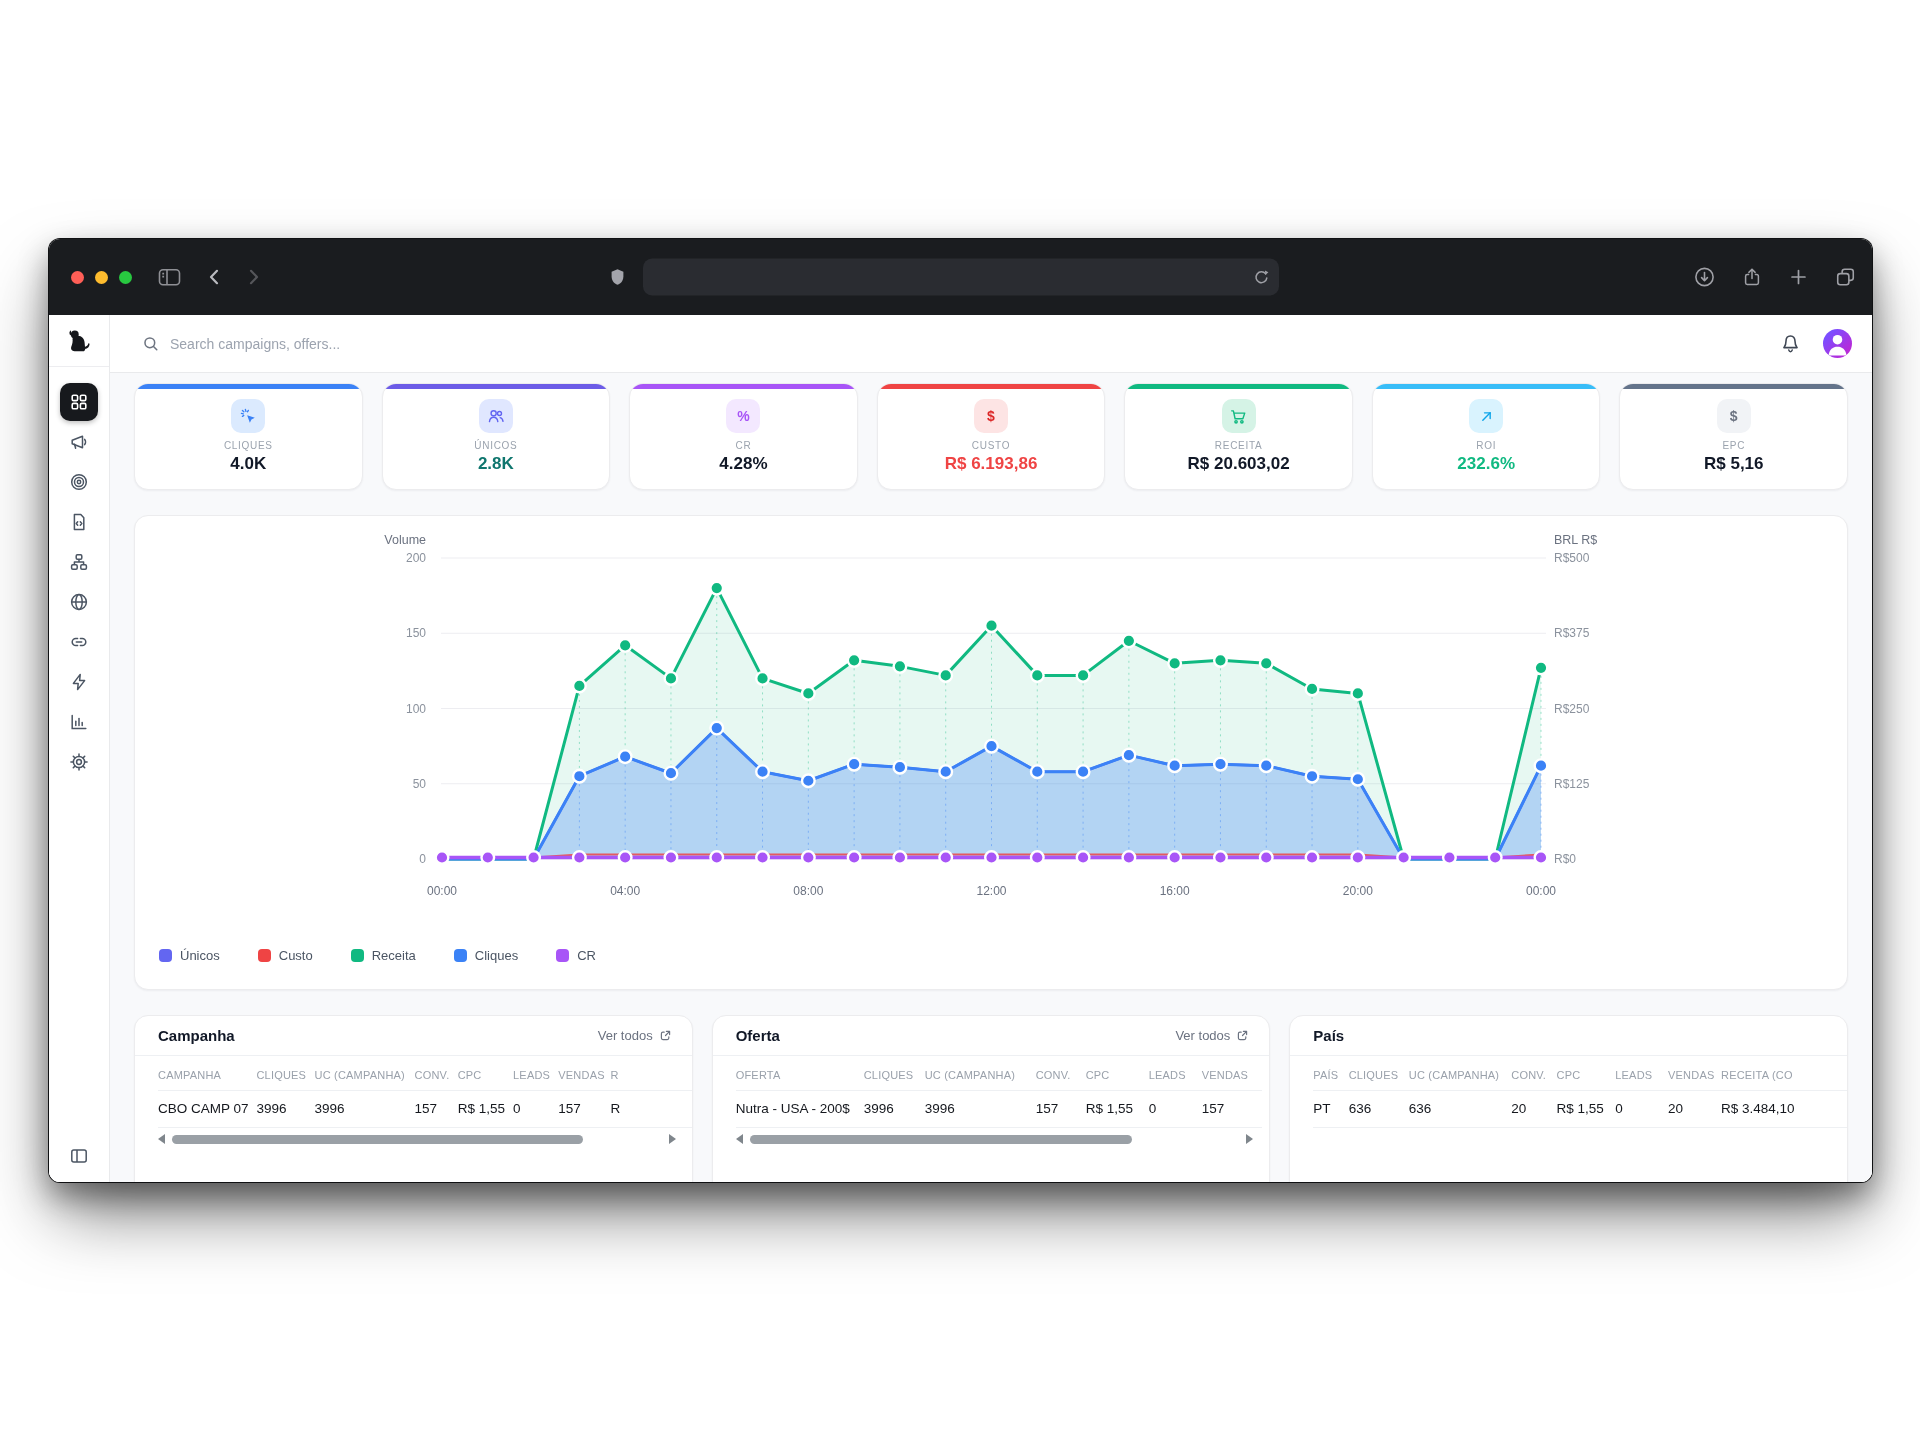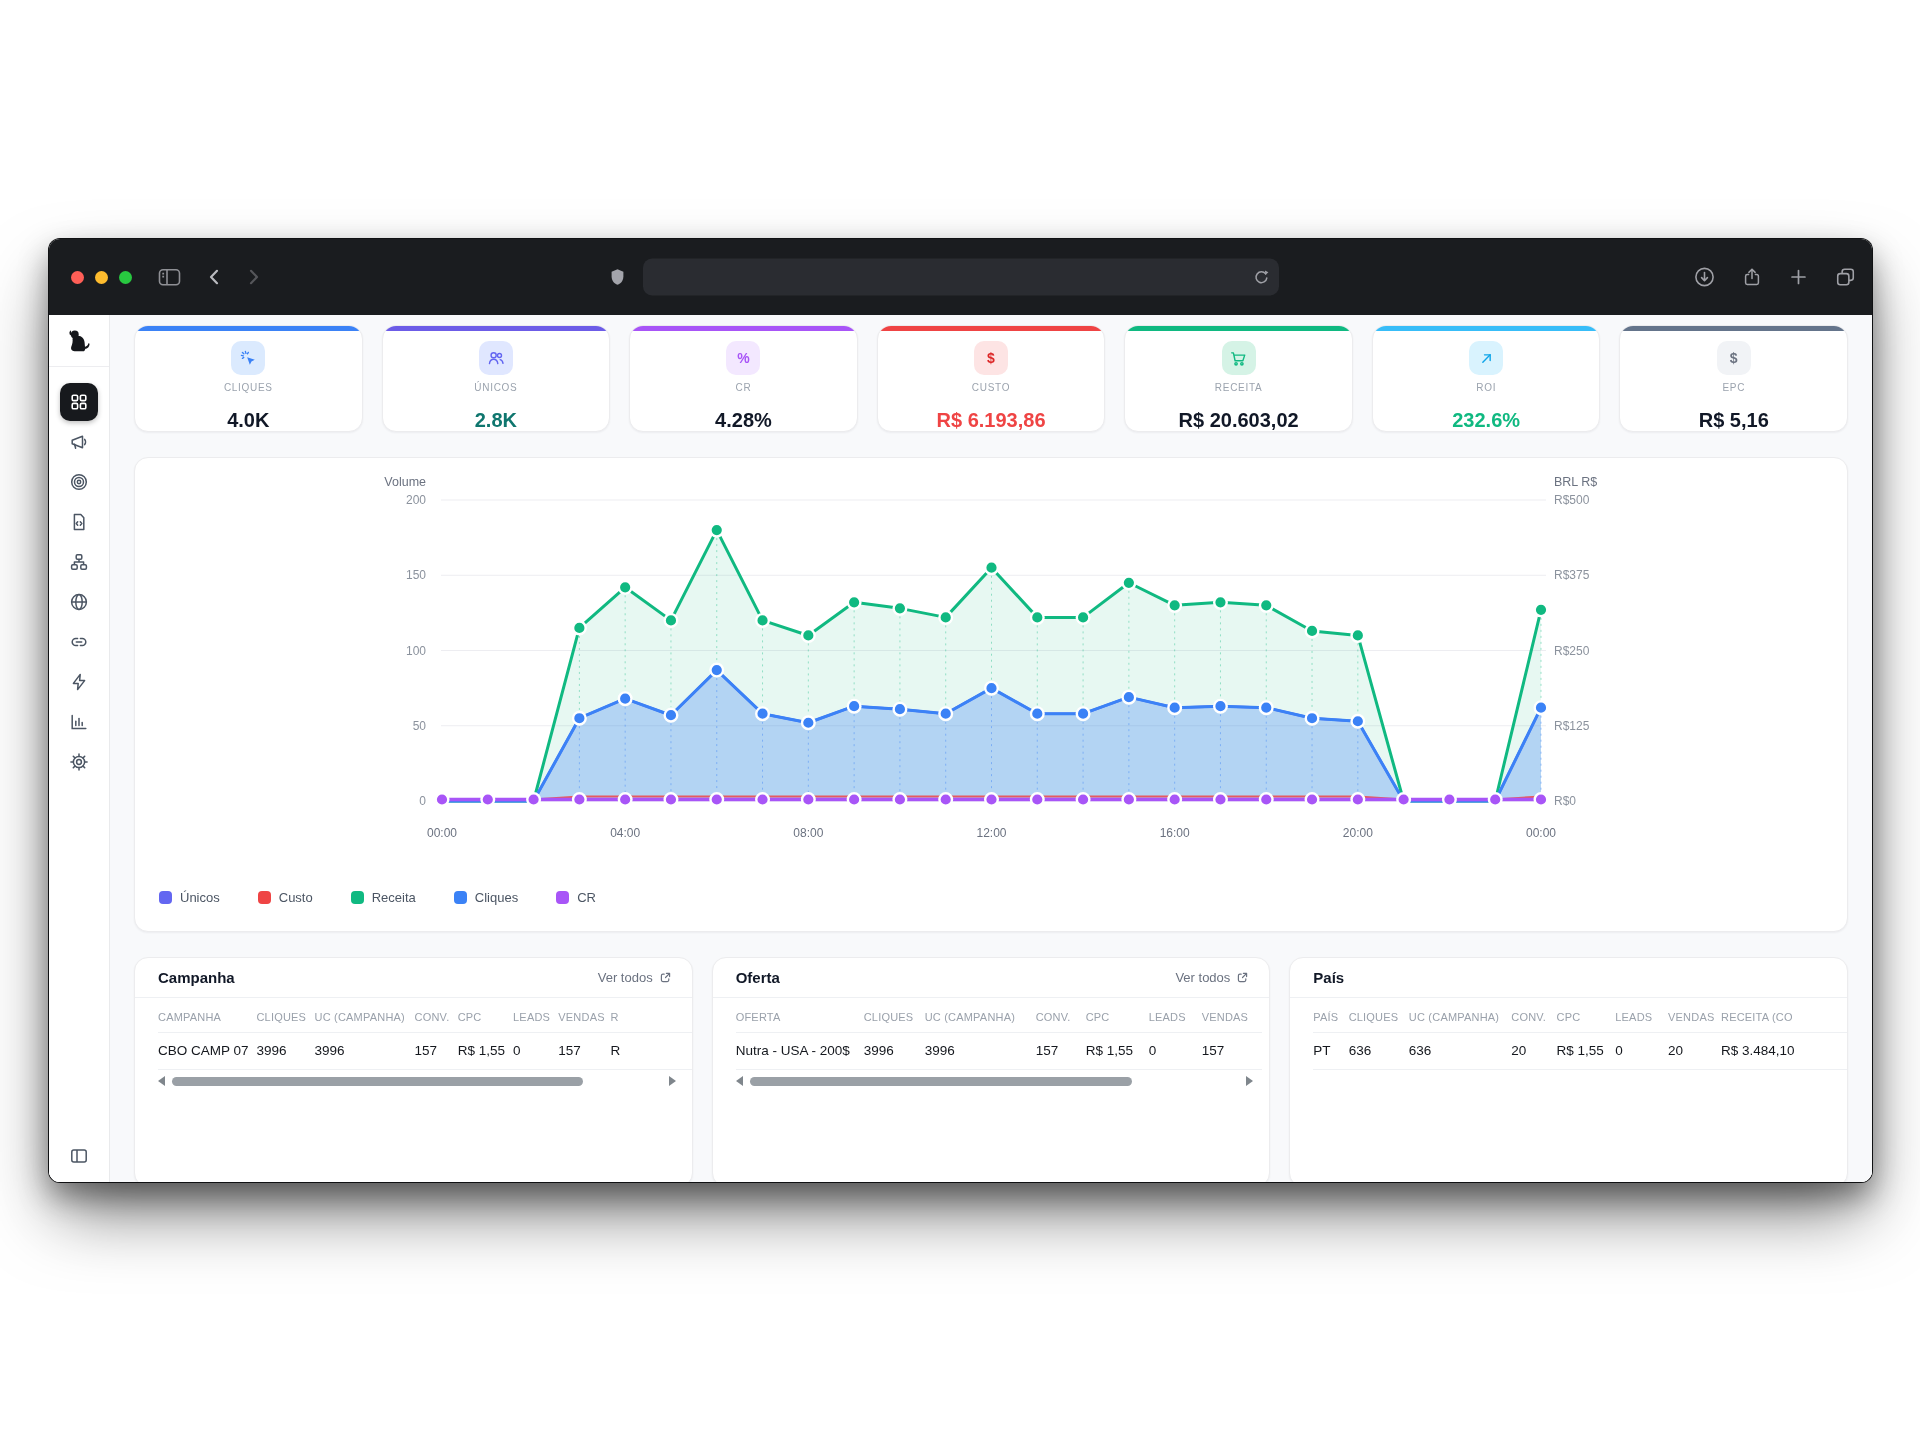--- a/index.html
+++ b/index.html
@@ -38,21 +38,21 @@
   .avatar { width:29px; height:29px; border-radius:50%; background:linear-gradient(135deg,#7c4dff 20%,#c026d3 90%); display:flex; align-items:flex-end; justify-content:center; overflow:hidden; cursor:pointer; }
   .content { flex:1; background:#f8f9fb; padding:10px 24px 0; overflow:hidden; }
   
   .kpi-row { display:flex; gap:19px; }
   .kpi { flex:1; height:107px; background:#fff; border:1px solid #ececee; border-radius:14px;
     position:relative; overflow:hidden; box-shadow:0 1px 2px rgba(16,24,40,.05); text-align:center; }
   .kpi-top { position:absolute; left:0; right:0; top:0; height:5px; }
   .chip { width:34px; height:34px; border-radius:10px; margin:15px auto 0; display:flex; align-items:center; justify-content:center; }
   .chip .glyph { font-size:14px; font-weight:700; }
   .kpi-label { margin-top:7px; font-size:10px; letter-spacing:.7px; color:#9ba3ae; }
-  .kpi-value { margin-top:16px; font-size:20px; font-weight:700; color:#111827; }
+  .kpi-value { margin-top:3px; font-size:17px; font-weight:700; color:#111827; }
   
   .chart-card { position:relative; margin-top:25px; height:475px; background:#fff; border:1px solid #ececee; border-radius:14px; box-shadow:0 1px 2px rgba(16,24,40,.05); }
   #chart-svg { position:absolute; left:0; top:15px; width:1712px; height:378px; }
   .legend { position:absolute; left:24px; top:432px; display:flex; gap:38px; align-items:center; }
   .lg-item { display:flex; align-items:center; gap:8px; cursor:pointer; }
   .sw { width:13px; height:13px; border-radius:4px; display:inline-block; }
   .lg-t { font-size:13px; color:#4b5563; }
   
   .tables-row { display:flex; gap:19px; margin-top:25px; align-items:flex-start; }
   .tcard { flex:1; background:#fff; border:1px solid #ececee; border-radius:14px; box-shadow:0 1px 2px rgba(16,24,40,.05); min-width:0; height:230px; overflow:hidden; }
@@ -228,20 +228,45 @@
       </div>
       <div class="side-bottom">
         <svg width="20" height="20" viewBox="0 0 20 20" fill="none" stroke="currentColor" stroke-width="1.5">
           <rect x="2.8" y="4" width="14.4" height="12" rx="2"></rect>
             <path d="M8 4 V16"></path>
         </svg>
       </div>
     </div>
 
     <div class="main">
+      <div class="app-header">
+        <div class="search-wrap">
+          <span>
+            <svg width="18" height="18" viewBox="0 0 20 20" fill="none" stroke="#6d7480" stroke-width="1.7" stroke-linecap="round">
+              <circle cx="8.7" cy="8.7" r="5.4"></circle>
+                <path d="M12.8 12.8 L16.4 16.4"></path>
+            </svg>
+          </span>
+          <input class="search-input" type="text" placeholder="Search campaigns, offers..." style="">
+        </div>
+        <div class="hdr-right">
+          <span>
+            <svg width="21" height="21" viewBox="0 0 20 20" fill="none" stroke="#3f4754" stroke-width="1.5" stroke-linejoin="round" stroke-linecap="round">
+              <path d="M10 2.8 C7.2 2.8 5.7 4.9 5.7 7.8 C5.7 11.8 4.4 12.9 3.7 13.9 H16.3 C15.6 12.9 14.3 11.8 14.3 7.8 C14.3 4.9 12.8 2.8 10 2.8 Z"></path>
+              <path d="M8.4 16.3 C8.7 17.3 9.2 17.8 10 17.8 C10.8 17.8 11.3 17.3 11.6 16.3"></path>
+            </svg>
+          </span>
+          <div class="avatar">
+            <svg width="29" height="29" viewBox="0 0 20 20">
+              <circle cx="10" cy="7.4" r="3.3" fill="#fff"></circle>
+              <path d="M3.8 18.2 C4.4 14 6.8 12.2 10 12.2 C13.2 12.2 15.6 14 16.2 18.2 Z" fill="#fff"></path>
+            </svg>
+          </div>
+        </div>
+      </div>
 
       <div class="content">
 
         <div class="kpi-row">
           <div class="kpi">
             <div class="kpi-top" style="background: rgb(59, 130, 246);"></div>
             <div class="chip" style="background: rgb(219, 234, 254); color: rgb(59, 130, 246);">
               <svg width="17" height="17" viewBox="0 0 19 19" fill="none" stroke="currentColor" stroke-width="1.5" stroke-linecap="round">
                 <path d="M6 1.6 L6.6 3.7 M1.6 6 L3.7 6.6 M2.7 2.7 L4.3 4.3 M9.4 2.7 L8.3 4.2 M2.7 9.4 L4.2 8.3"></path>
                 <path d="M8 8 L16.6 11 L12.8 12.8 L11 16.6 Z" fill="currentColor" stroke="none"></path>

